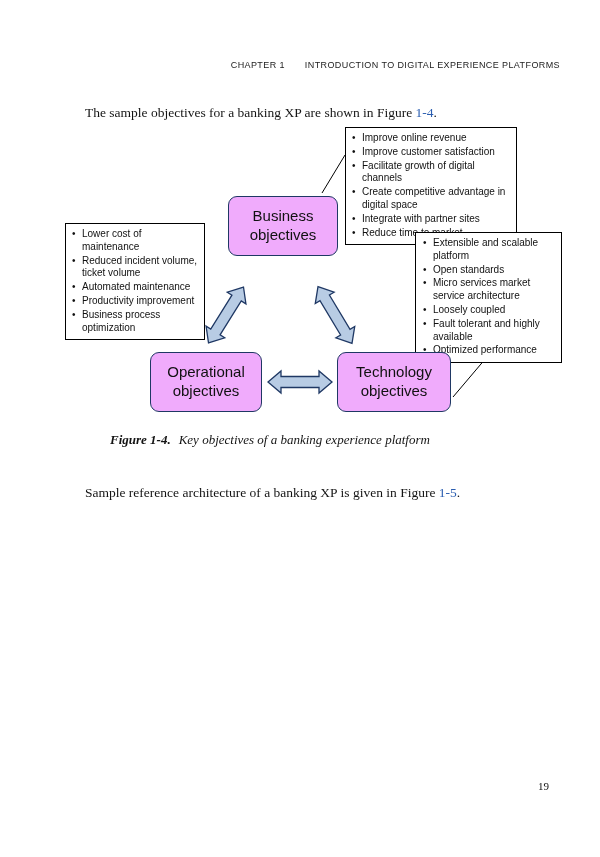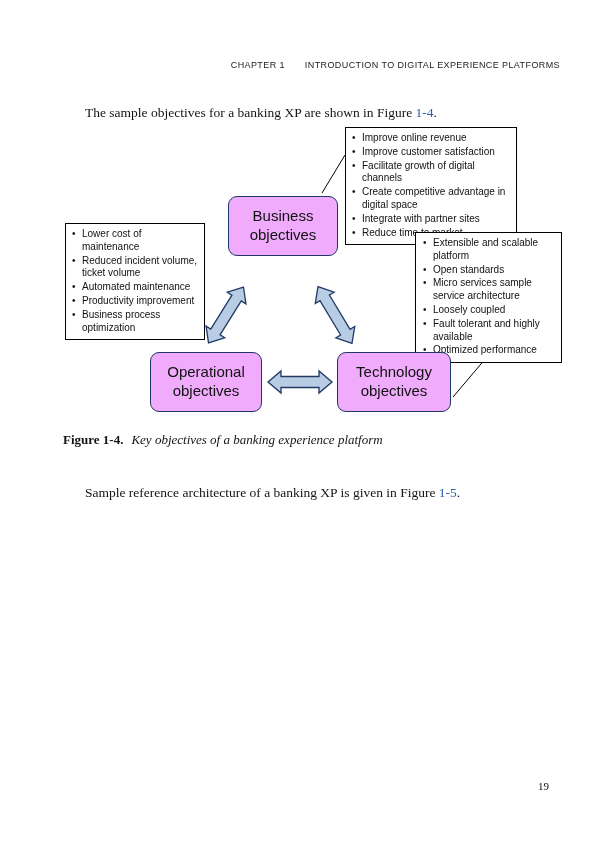--- a/index.html
+++ b/index.html
@@ -41,21 +41,21 @@
   .bullets ul{margin:0;padding:0;list-style:none;}
   .bullets li{position:relative;padding-left:11px;margin:0 0 1px 0;}
   .bullets li::before{content:"\2022";position:absolute;left:1px;top:0;}
   .bullets-business{left:345px;top:127px;width:172px;min-height:97px;}
   .bullets-operational{left:65px;top:223px;width:140px;min-height:96px;}
   .bullets-technology{left:415px;top:232px;width:147px;min-height:116px;padding-left:6px;}
   
   .caption{
     position:absolute;left:63px;top:432px;width:500px;font-size:13px;color:#141414;
   }
-  .caption .cap-label{font-weight:bold;margin-right:8px;}
+  .caption .cap-label{font-style:italic;font-weight:bold;margin-right:8px;margin-left:47px;}
   .caption .cap-text{font-style:italic;}
   
   .page-number{
     position:absolute;left:538px;top:780px;font-size:11px;color:#141414;
   }
 </style>
 </head>
 <body>
 
 <div class="page">
@@ -102,21 +102,21 @@
         <li>Automated maintenance</li>
         <li>Productivity improvement</li>
         <li>Business process optimization</li>
       </ul>
     </div>
 
     <div class="bullets bullets-technology">
       <ul>
         <li>Extensible and scalable platform</li>
         <li>Open standards</li>
-        <li>Micro services sample service architecture</li>
+        <li>Micro services market service architecture</li>
         <li>Loosely coupled</li>
         <li>Fault tolerant and highly available</li>
         <li>Optimized performance</li>
       </ul>
     </div>
 
     <div class="node node-business">Business objectives</div>
     <div class="node node-operational">Operational objectives</div>
     <div class="node node-technology">Technology objectives</div>
 

